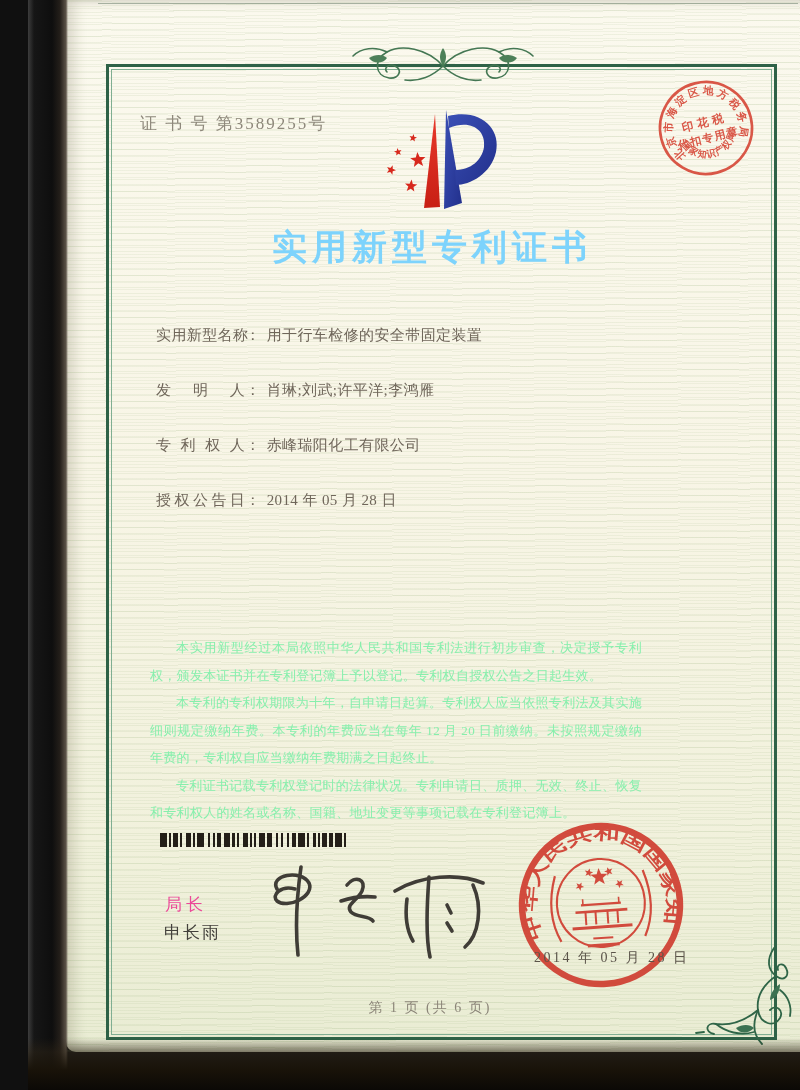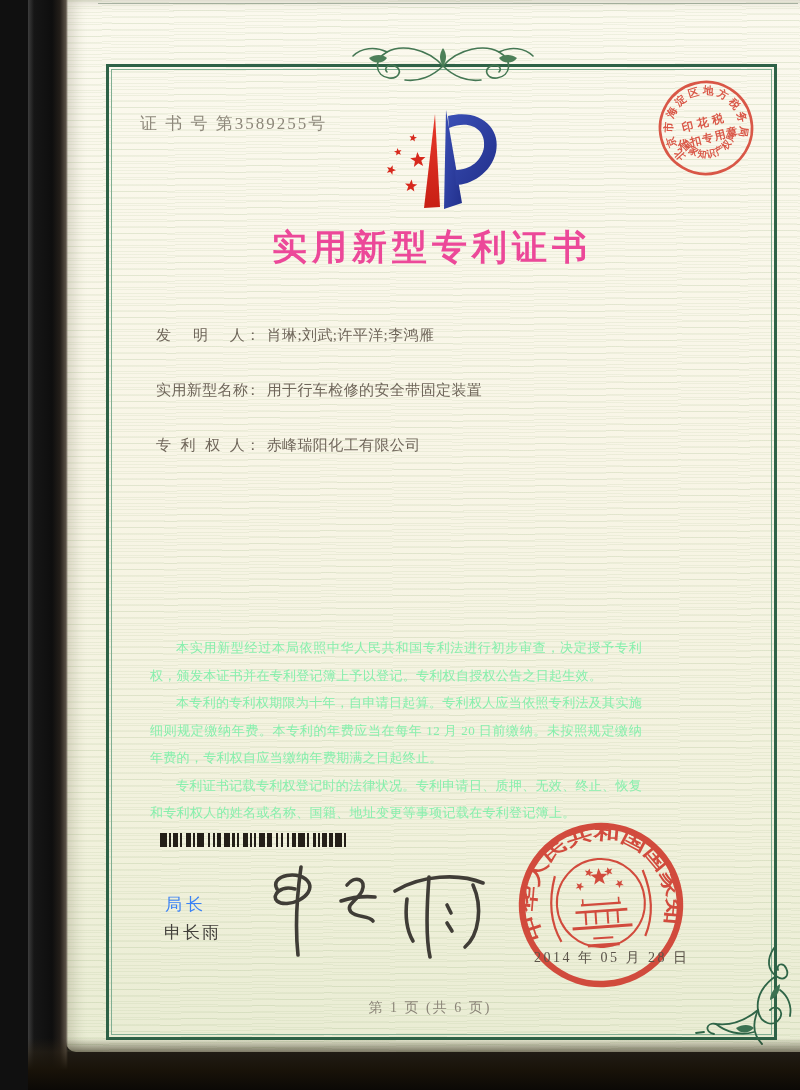--- a/index.html
+++ b/index.html
@@ -16,31 +16,31 @@
   .left-band{position:absolute;left:0;top:0;width:40px;height:100%;
          background:linear-gradient(90deg,#3d3d3d 0,#161616 6px,#0e0e0e 24px,#241f1a 32px,#5c5348 38px,rgba(90,80,70,0) 40px);}
   .bottom-band{position:absolute;left:0;bottom:0;width:100%;height:52px;
          background:linear-gradient(180deg,rgba(30,24,14,0) 0,rgba(45,36,22,.5) 14px,#191309 32px,#0b0906 100%);}
   .top-line{position:absolute;left:70px;top:3px;width:700px;height:1px;background:rgba(110,130,110,.55);}
   .frame{position:absolute;left:78px;top:64px;width:665px;height:970px;border:3px solid #2e6247;}
   .frame-inner{position:absolute;inset:2px;border:1px solid #7fae92;}
   .abs{position:absolute;}
   .cert-no{left:112px;top:112px;font-size:17px;color:#8e887b;letter-spacing:2px;}
   .title{left:78px;top:224px;width:652px;margin:0;text-align:center;font-size:35px;font-weight:600;
-         color:#ec4899;letter-spacing:5px;}
+         color:#7dd3fc;letter-spacing:5px;}
   .fields{left:128px;top:326px;width:520px;}
   .field-row{height:20px;margin-bottom:35px;font-size:15px;color:#6f665a;letter-spacing:.4px;white-space:nowrap;}
   .field-label{display:inline-block;width:5.95em;text-align:justify;text-align-last:justify;}
   .field-colon{display:inline-block;margin-right:6px;}
   .body-text{left:122px;top:634px;width:492px;font-size:13px;line-height:27.5px;color:#86efac;
          text-align:justify;letter-spacing:.3px;}
   .body-text p{margin:0;text-indent:2em;}
   .barcode{left:132px;top:833px;height:14px;display:flex;}
   .barcode i{display:block;height:100%;}
-  .sig-role{left:137px;top:893px;font-size:17px;color:#3b82f6;letter-spacing:4px;
+  .sig-role{left:137px;top:893px;font-size:17px;color:#ec4899;letter-spacing:4px;
          font-family:"Liberation Sans","DejaVu Sans",sans-serif;}
   .sig-name{left:136px;top:921px;font-size:17px;color:#43413c;letter-spacing:2px;
          font-family:"Liberation Sans","DejaVu Sans",sans-serif;}
   .seal-date{left:506px;top:949px;font-size:14px;color:#5a5349;letter-spacing:2.5px;z-index:6;}
   .footer{left:78px;top:999px;width:648px;text-align:center;font-size:14px;color:#8b8578;letter-spacing:2px;}
   svg{overflow:visible;}
   .z5{z-index:5;}
 </style>
 </head>
 <body>
@@ -127,27 +127,30 @@
       </text>
       <text x="70" y="66" text-anchor="middle" font-size="11.5" letter-spacing="4" font-weight="600">印花税</text>
       <text x="70" y="82" text-anchor="middle" font-size="11" letter-spacing="1.5" font-weight="600">代扣专用章</text>
     </g>
   </svg>
 
   <h1 class="title abs">实用新型专利证书</h1>
 
   <div class="fields abs">
     <div class="field-row">
+      <span class="field-label">实用新型名称</span><span class="field-colon">：</span><span>用于行车检修的安全带固定装置</span>
+    </div>
+    <div class="field-row">
       <span class="field-label">发明人</span><span class="field-colon">：</span><span>肖琳;刘武;许平洋;李鸿雁</span>
     </div>
     <div class="field-row">
-      <span class="field-label">实用新型名称</span><span class="field-colon">：</span><span>用于行车检修的安全带固定装置</span>
-    </div>
-    <div class="field-row">
       <span class="field-label">专利权人</span><span class="field-colon">：</span><span>赤峰瑞阳化工有限公司</span>
+    </div>
+    <div class="field-row">
+      <span class="field-label">授权公告日</span><span class="field-colon">：</span><span>2014 年 05 月 28 日</span>
     </div>
   </div>
 
   <div class="body-text abs">
     <p>本实用新型经过本局依照中华人民共和国专利法进行初步审查，决定授予专利权，颁发本证书并在专利登记簿上予以登记。专利权自授权公告之日起生效。</p>
     <p>本专利的专利权期限为十年，自申请日起算。专利权人应当依照专利法及其实施细则规定缴纳年费。本专利的年费应当在每年 12 月 20 日前缴纳。未按照规定缴纳年费的，专利权自应当缴纳年费期满之日起终止。</p>
     <p>专利证书记载专利权登记时的法律状况。专利申请日、质押、无效、终止、恢复和专利权人的姓名或名称、国籍、地址变更等事项记载在专利登记簿上。</p>
   </div>
 
   <div class="barcode abs">

